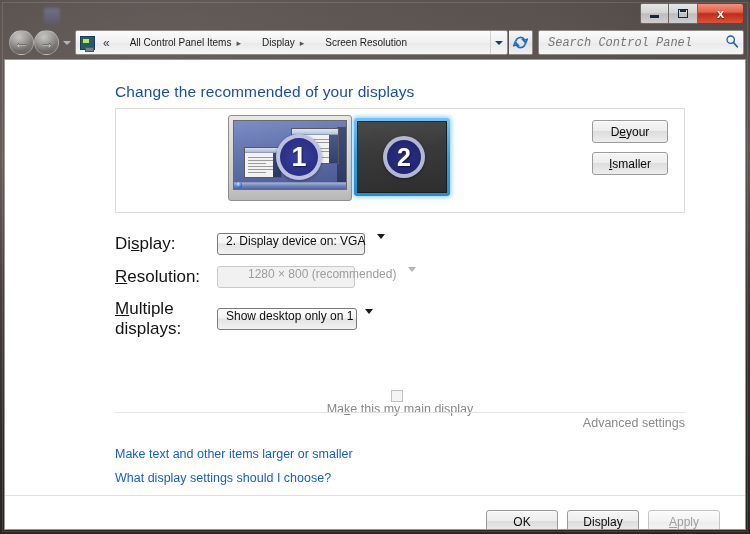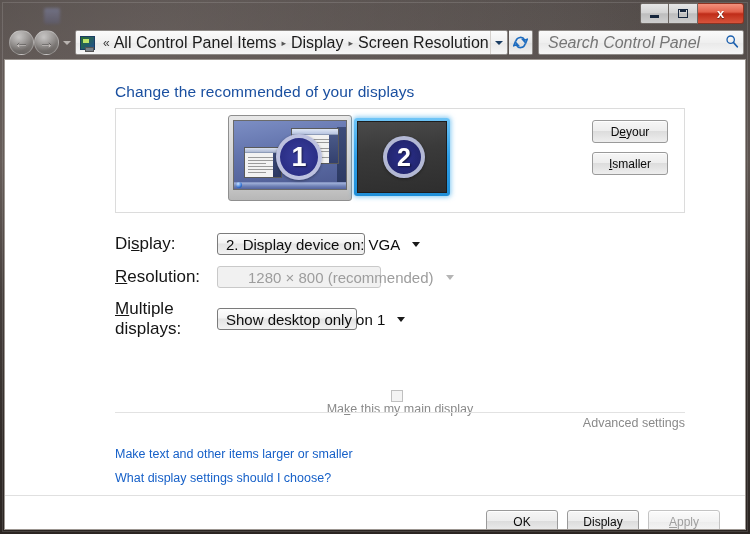--- a/index.html
+++ b/index.html
@@ -97,21 +97,21 @@
   }
   #cp-icon {
     width:15px; height:14px; margin-right:4px; position:relative; flex:0 0 auto;
     background: linear-gradient(135deg,#2a6e30,#1f4f92);
     border:1px solid #1b3d63;
   }
   #cp-icon::after{content:"";position:absolute;left:2px;top:2px;width:6px;height:4px;background:#bfe46a;}
   #cp-icon::before{content:"";position:absolute;left:4px;bottom:-3px;width:7px;height:3px;background:#7a8189;border:1px solid #555;}
   .bc-sep { color:#3a3a3a; font-size:12px; margin:0 4px; line-height:1; }
   .bc-chevron { color:#555; font-size:9px; margin:0 5px; }
-  .bc-item { font-size:16px; color:#1b1b1b; white-space:nowrap; }
+  .bc-item { font-size:10px; color:#1b1b1b; white-space:nowrap;margin-left:16px; }
   #addr-dropdown {
     margin-left:auto; width:17px; height:23px; display:flex; align-items:center; justify-content:center;
     border-left:1px solid #d4d0cc;
   }
   .addr-caret { width:0;height:0;border-left:4px solid transparent;border-right:4px solid transparent;border-top:4px solid #1b3d63; }
 
   #refresh-button {
     position:absolute; left:506px; top:1px; width:24px; height:25px;
     background: linear-gradient(180deg,#f7f7f7,#e6e6e6 50%,#dedede 51%,#f1f1f1);
     border:1px solid #8e8a87; border-left:none;
@@ -123,21 +123,21 @@
   #search-box {
     position:absolute; left:535px; top:1px; width:206px; height:25px;
     background: linear-gradient(180deg,#fafafa,#efefef 50%,#e9e9e9 51%,#f6f6f6);
     border:1px solid #8e8a87;
     border-radius:2px;
     display:flex; align-items:center;
     padding:0 4px 0 7px;
   }
   #search-input {
     border:none; background:transparent; outline:none;
-    font-family:Liberation Sans, sans-serif; font-size:16px;
+    font-family:Liberation Mono, monospace; font-size:12px;
     font-style:italic; color:#6b6b6b; width:175px;
   }
   #search-input::placeholder { color:#767676; font-style:italic; opacity:1; }
   #search-icon { margin-left:auto; }
 
   
   #content {
     position:absolute; left:4px; top:59px; width:742px; height:471px;
     background:#ffffff;
     border:1px solid #9c9691;
@@ -260,32 +260,32 @@
   .form-label { width:102px; font-size:17px; color:#141414; }
   #row-display { top:173px; }
   #row-resolution { top:206px; }
   #row-multiple { top:239px; }
 
   .combo {
     height:22px; padding:0 6px 0 8px;
     background: linear-gradient(180deg,#fdfdfd 0%, #f3f3f3 47%, #e3e3e3 48%, #f2f2f2 100%);
     border:1px solid #7b7b7b;
     border-radius:3px;
-    display:flex; align-items:center;
-    font-size:15px; color:#0d0d0d;
+    display:flex; align-items:flex-start;
+    font-size:12px; color:#0d0d0d;
     white-space:nowrap;
     cursor:default;
   }
   .combo .caret { width:0;height:0;border-left:4px solid transparent;border-right:4px solid transparent;border-top:5px solid #1a1a1a; margin-left:12px; }
   .combo.disabled {
     background:#f1f1f1; border-color:#c9c9c9; color:#9d9d9d;
   }
   .combo.disabled .caret { border-top-color:#b5b5b5; }
   #combo-display { width:148px; }
-  #combo-resolution { width:164px; justify-content:space-between;padding-left:30px; }
+  #combo-resolution { width:138px; justify-content:space-between;padding-left:30px; }
   #combo-multiple { width:140px; }
 
   
   #row-main-display {
     position:absolute; left:110px; top:330px; width:570px;
     display:flex; align-items:center;flex-direction:column;
   }
   #main-display-checkbox {
     width:12px; height:12px;
     background:#f4f4f4;

